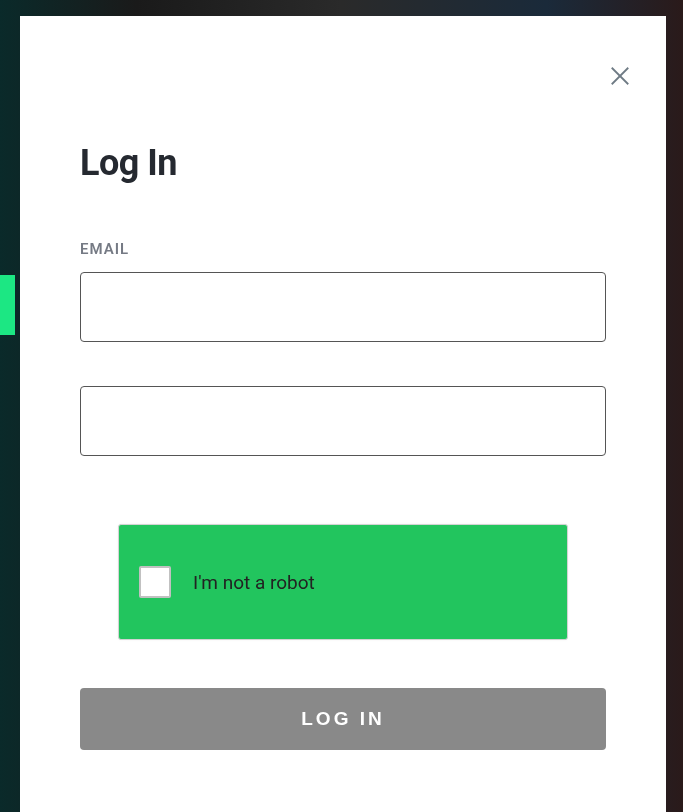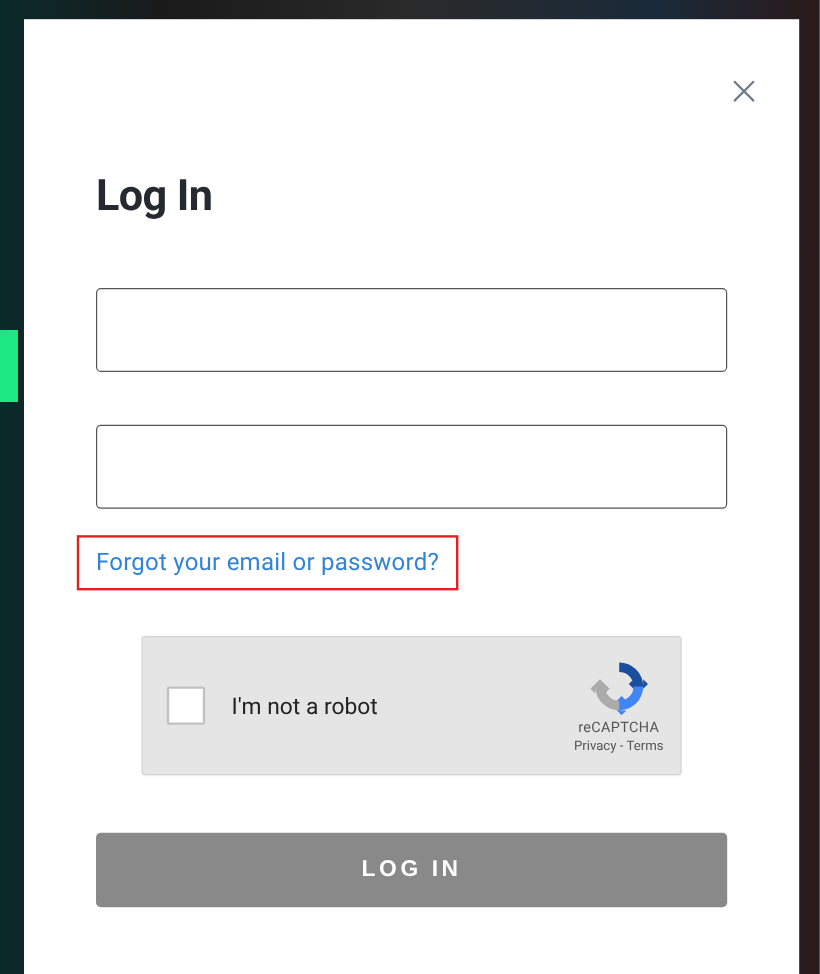--- a/index.html
+++ b/index.html
@@ -97,21 +97,21 @@
     }
     .captcha {
       width: 450px;
       height: 116px;
       border: 1px solid #d3d3d3;
       border-radius: 3px;
       margin: 38px auto 0 auto;
       display: flex;
       align-items: center;
       padding: 0 14px 0 20px;
-      background: #e5e5e5;
+      background: #22c55e;
       box-shadow: 0 0 3px rgba(0,0,0,0.05);
     }
     .captcha-check {
       width: 32px;
       height: 32px;
       border: 2px solid #c1c1c1;
       border-radius: 2px;
       background: #fff;
       cursor: pointer;
     }
@@ -169,41 +169,28 @@
 
   <button class="close-btn">
     <svg viewBox="0 0 24 24">
       <line x1="3" y1="3" x2="21" y2="21"></line>
       <line x1="21" y1="3" x2="3" y2="21"></line>
     </svg>
   </button>
 
   <h1 class="modal-title">Log In</h1>
 
+  <div class="field-label">EMAIL</div>
   <input type="text" class="text-input" value="" style="">
 
   <input type="password" class="text-input" style="margin-bottom: 30px;" value="">
 
-  <div class="forgot-wrap">
-    <a href="#" class="forgot-link">Forgot your email or password?</a>
-  </div>
 
   <div style="clear:both"></div>
 
   <div class="captcha">
     <div class="captcha-check"></div>
     <div class="captcha-label">I'm not a robot</div>
-    <div class="captcha-right">
-      <svg class="captcha-logo" viewBox="0 0 48 48">
-        <path d="M 24 4 A 20 20 0 0 1 44 24 L 44 18 L 48 22 L 40 30 L 32 22 L 36 18 L 36 24 A 12 12 0 0 0 24 12 Z" fill="#1c4ea0"></path>
-        <path d="M 44 24 A 20 20 0 0 1 24 44 L 30 44 L 26 48 L 18 40 L 26 32 L 30 36 L 24 36 A 12 12 0 0 0 36 24 Z" fill="#4285f4"></path>
-        <path d="M 24 44 A 20 20 0 0 1 4 24 L 4 30 L 0 26 L 8 18 L 16 26 L 12 30 L 12 24 A 12 12 0 0 0 24 36 Z" fill="#ababab"></path>
-      </svg>
-      <div class="captcha-brand">reCAPTCHA</div>
-      <div class="captcha-links">
-        <a href="#">Privacy</a><span> - </span><a href="#">Terms</a>
-      </div>
-    </div>
   </div>
 
   <button class="login-btn">LOG IN</button>
 
 </div>
 
 </body></html>

